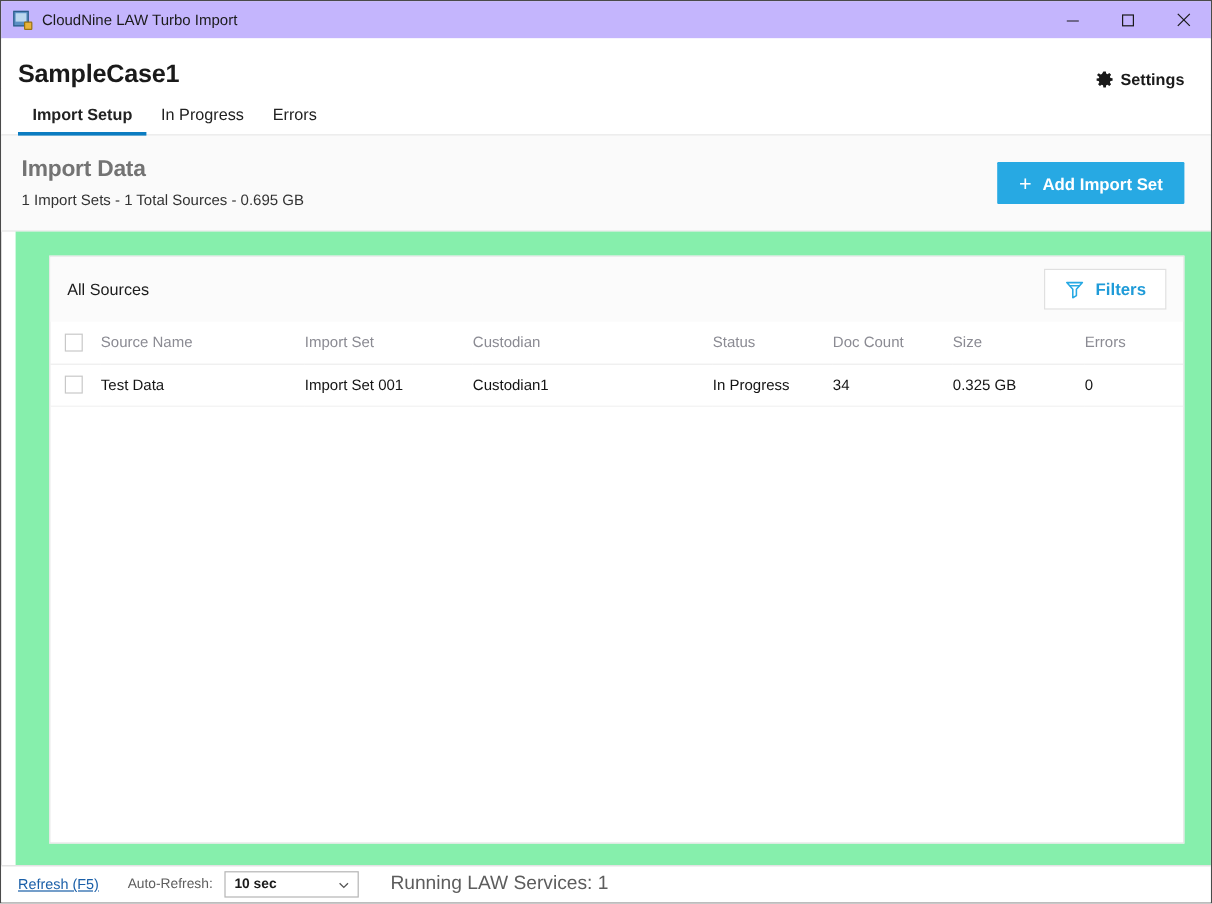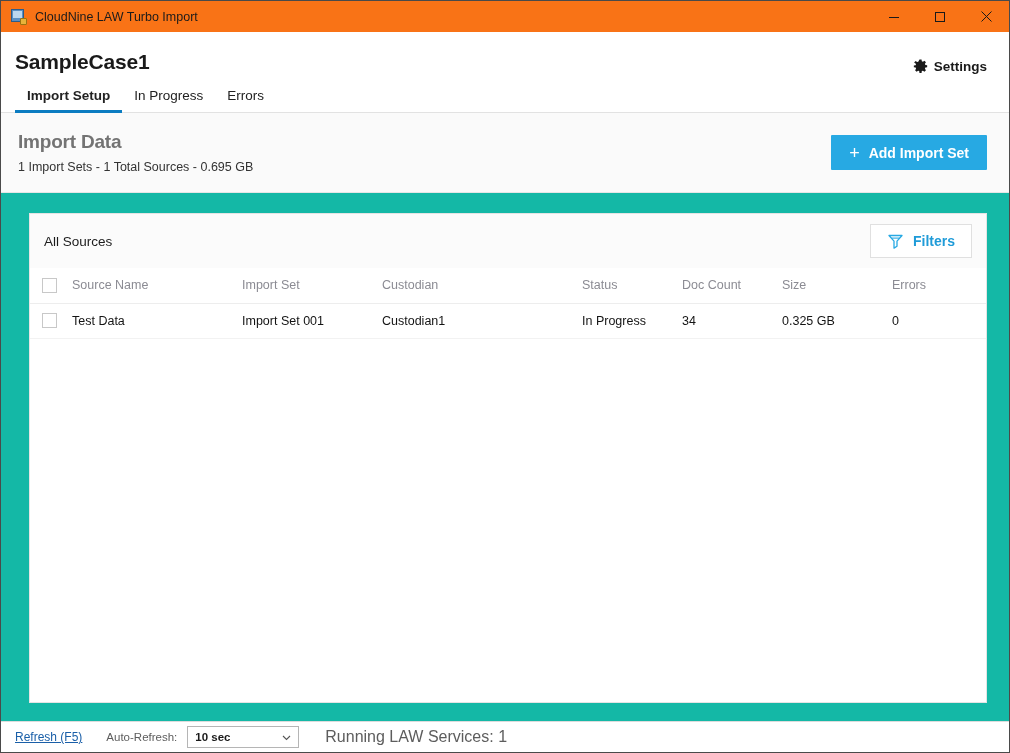--- a/index.html
+++ b/index.html
@@ -21,21 +21,21 @@
     flex-direction: column;
     position: relative;
   }
 
   
   .titlebar {
     height: 31px;
     flex: 0 0 31px;
     display: flex;
     align-items: center;
-    background: #f97316;
+    background: #c4b5fd;
   }
   .titlebar-left {
     display: flex;
     align-items: center;
     padding-left: 9px;
     flex: 1 1 auto;
     min-width: 0;
   }
   .app-icon {
     width: 17px;
@@ -167,25 +167,26 @@
     border: none;
     border-radius: 1px;
     cursor: pointer;
     font-family: "Liberation Sans", sans-serif;
   }
   .plus-glyph { font-size: 18px; font-weight: normal; line-height: 1; }
 
   
   .content {
     flex: 1 1 auto;
-    background: #14b8a6;
+    background: #86efac;
     padding: 20px 22px 18px 28px;
     display: flex;
     flex-direction: column;
     min-height: 0;
+    margin-left: 12px;
   }
   .panel {
     flex: 1 1 auto;
     border: 1px solid #e4e4e4;
     background: #ffffff;
     display: flex;
     flex-direction: column;
     min-height: 0;
   }
   .panel-head {

